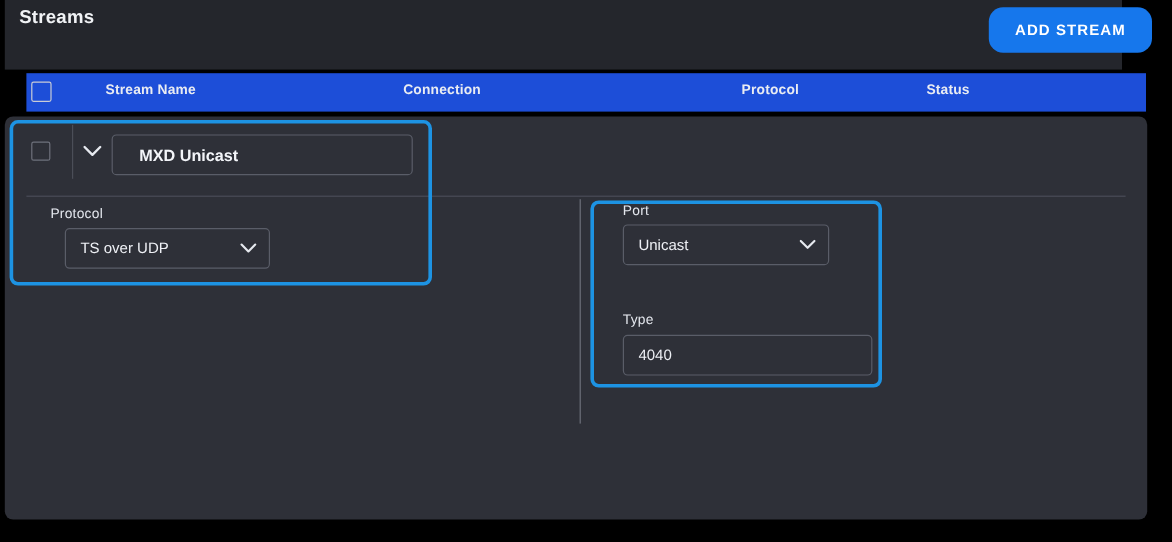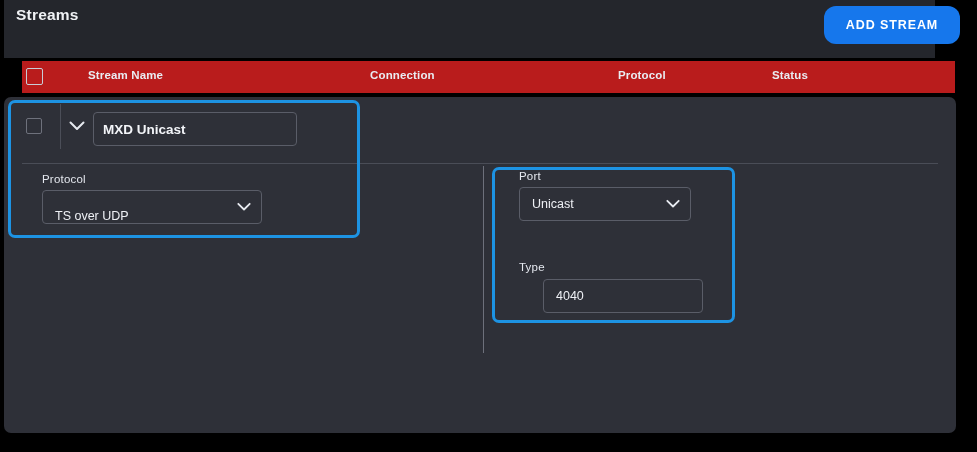--- a/index.html
+++ b/index.html
@@ -62,34 +62,34 @@
     padding: 0;
   }
 
   
   .table-header {
     position: absolute;
     left: 22px;
     top: 61px;
     width: 933px;
     height: 32px;
-    background: #b91c1c;
+    background: #1d4ed8;
     box-sizing: border-box;
   }
   .th {
     position: absolute;
     top: 8px;
     font-size: 11.5px;
     font-weight: bold;
     color: #e9ecf2;
     letter-spacing: 0.15px;
     white-space: nowrap;
   }
   .th-name       { left: 66px; }
-  .th-connection { left: 348px; }
+  .th-connection { left: 314px; }
   .th-protocol   { left: 596px; }
   .th-status     { left: 750px; }
 
   .hdr-checkbox {
     position: absolute;
     left: 4px;
     top: 7px;
     width: 17px;
     height: 17px;
     border: 1.6px solid #c9ccd6;
@@ -142,30 +142,30 @@
     align-items: center;
     justify-content: center;
     cursor: pointer;
   }
   .expand-chevron svg { display: block; }
 
   .name-input {
     position: absolute;
     left: 89px;
     top: 15px;
-    width: 204px;
+    width: 251px;
     height: 34px;
     background: #2e3038;
     border: 1px solid #5a5d68;
     border-radius: 4px;
     color: #f3f5f9;
     font-family: "Liberation Sans", sans-serif;
     font-size: 13.5px;
     font-weight: bold;
-    padding: 0 9px;
+    padding: 0 22px;
     box-sizing: border-box;
     outline: none;
   }
 
   
   .hrule {
     position: absolute;
     left: 18px;
     top: 66px;
     width: 916px;
@@ -211,29 +211,29 @@
     position: absolute;
     right: 10px;
     top: 50%;
     transform: translateY(-50%);
     display: flex;
   }
   .text-ctl { padding: 0 12px; }
 
   
   .lbl-protocol  { left: 38px;  top: 76px; }
-  .ctl-protocol  { left: 38px;  top: 93px;  width: 220px; height: 34px; align-items: flex-end; }
+  .ctl-protocol  { left: 50px;  top: 93px;  width: 171px; height: 34px; }
 
   
   .lbl-type      { left: 515px; top: 73px; }
   .ctl-type      { left: 515px; top: 90px;  width: 172px; height: 34px; }
 
   
   .lbl-port      { left: 515px; top: 164px; }
-  .ctl-port      { left: 539px; top: 182px; width: 160px; height: 34px; }
+  .ctl-port      { left: 515px; top: 182px; width: 208px; height: 34px; }
 
   
   .highlight {
     position: absolute;
     border: 3px solid #1d93e3;
     border-radius: 7px;
     box-sizing: border-box;
     pointer-events: none;
   }
   .hl-left  { left: 8px;  top: 100px; width: 352px; height: 138px; }

